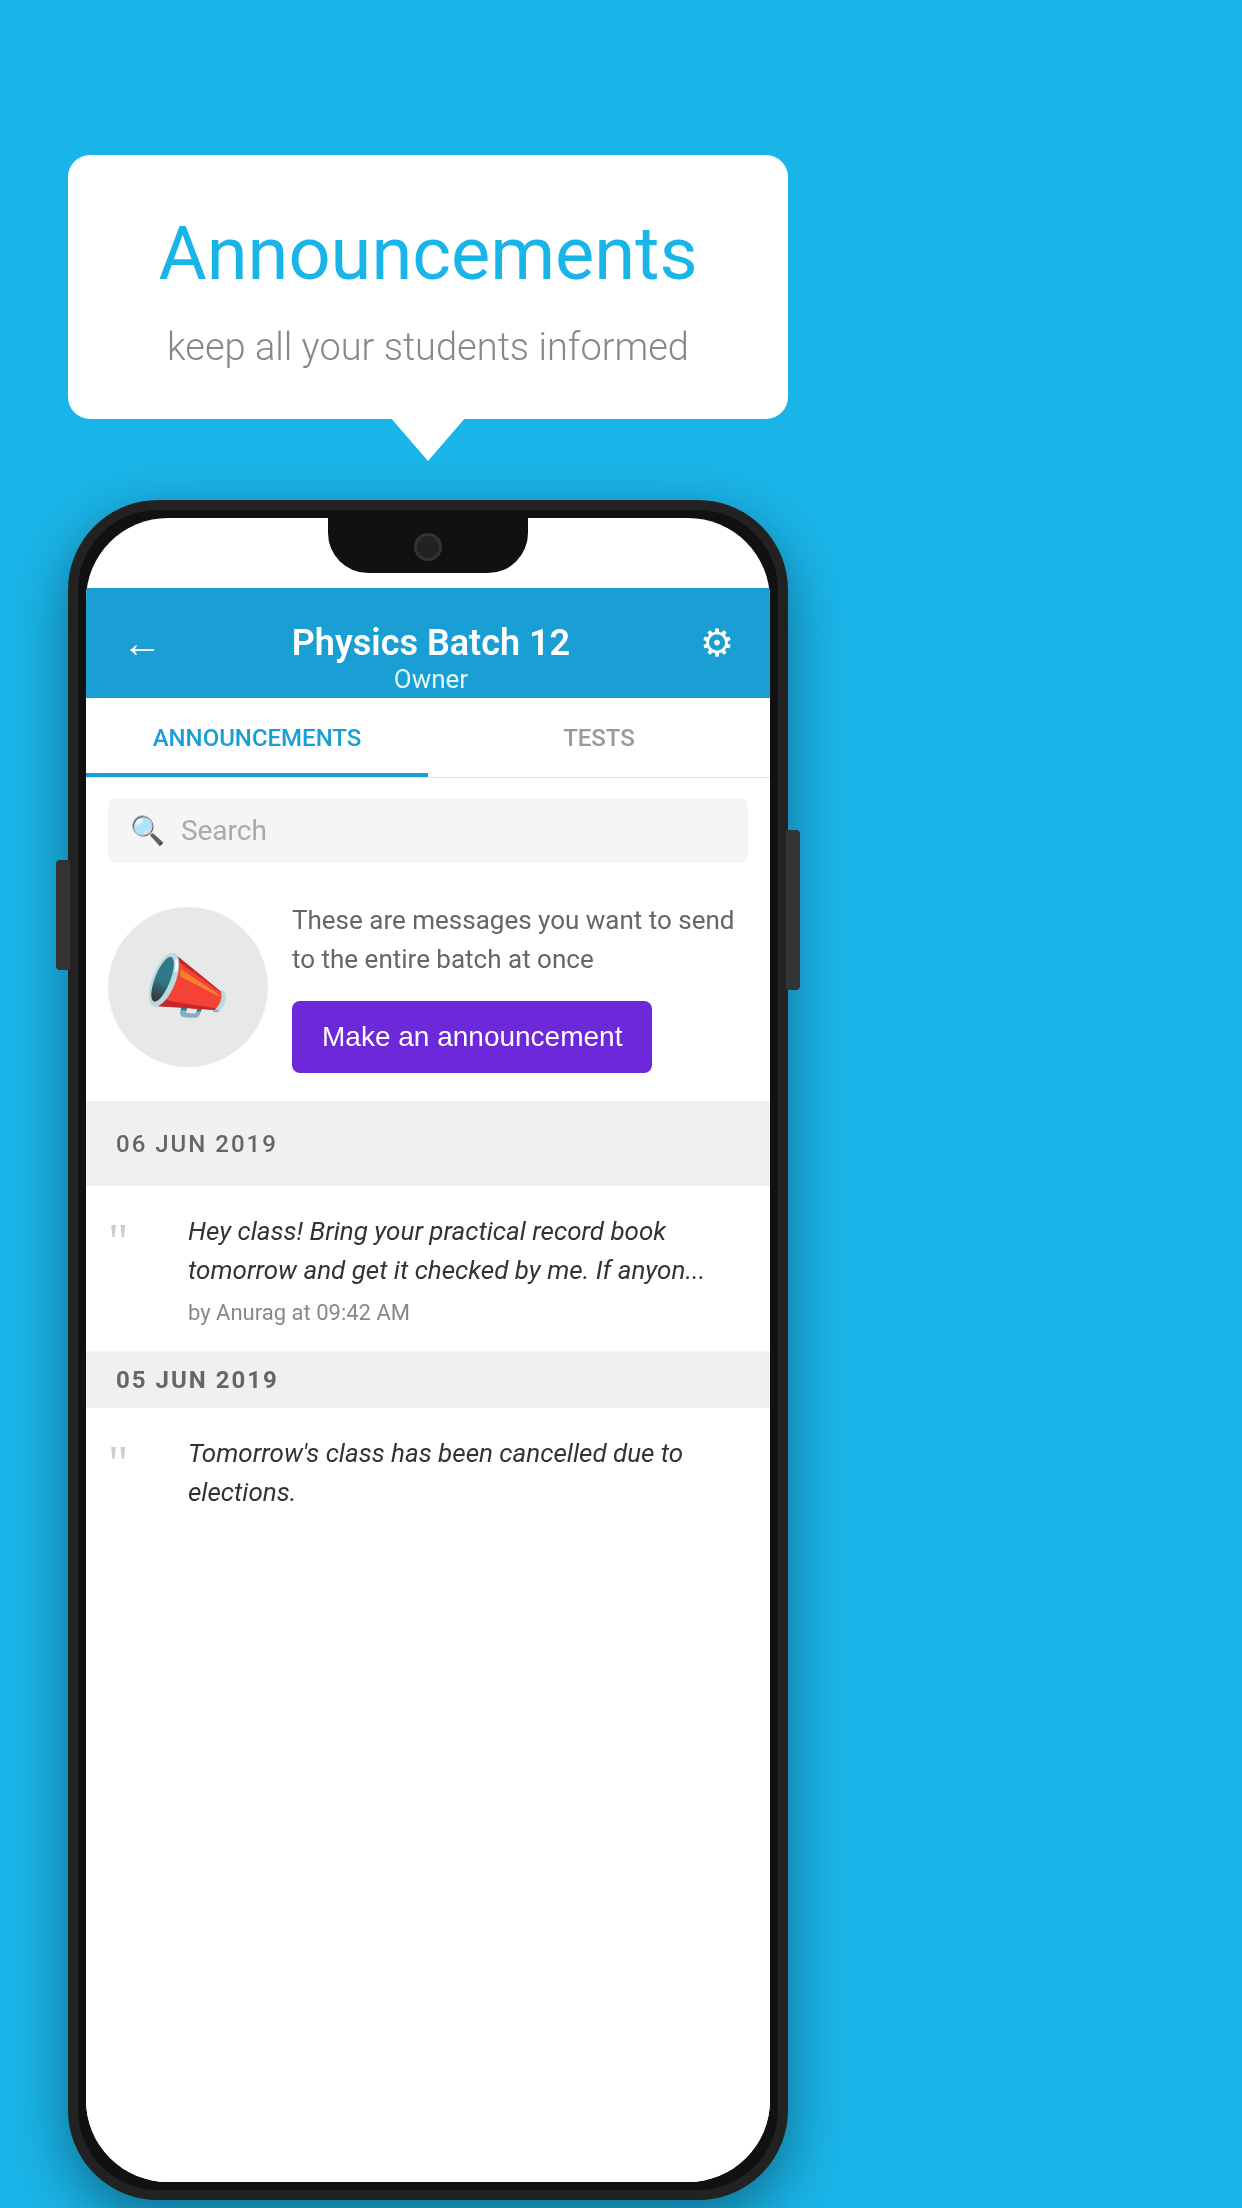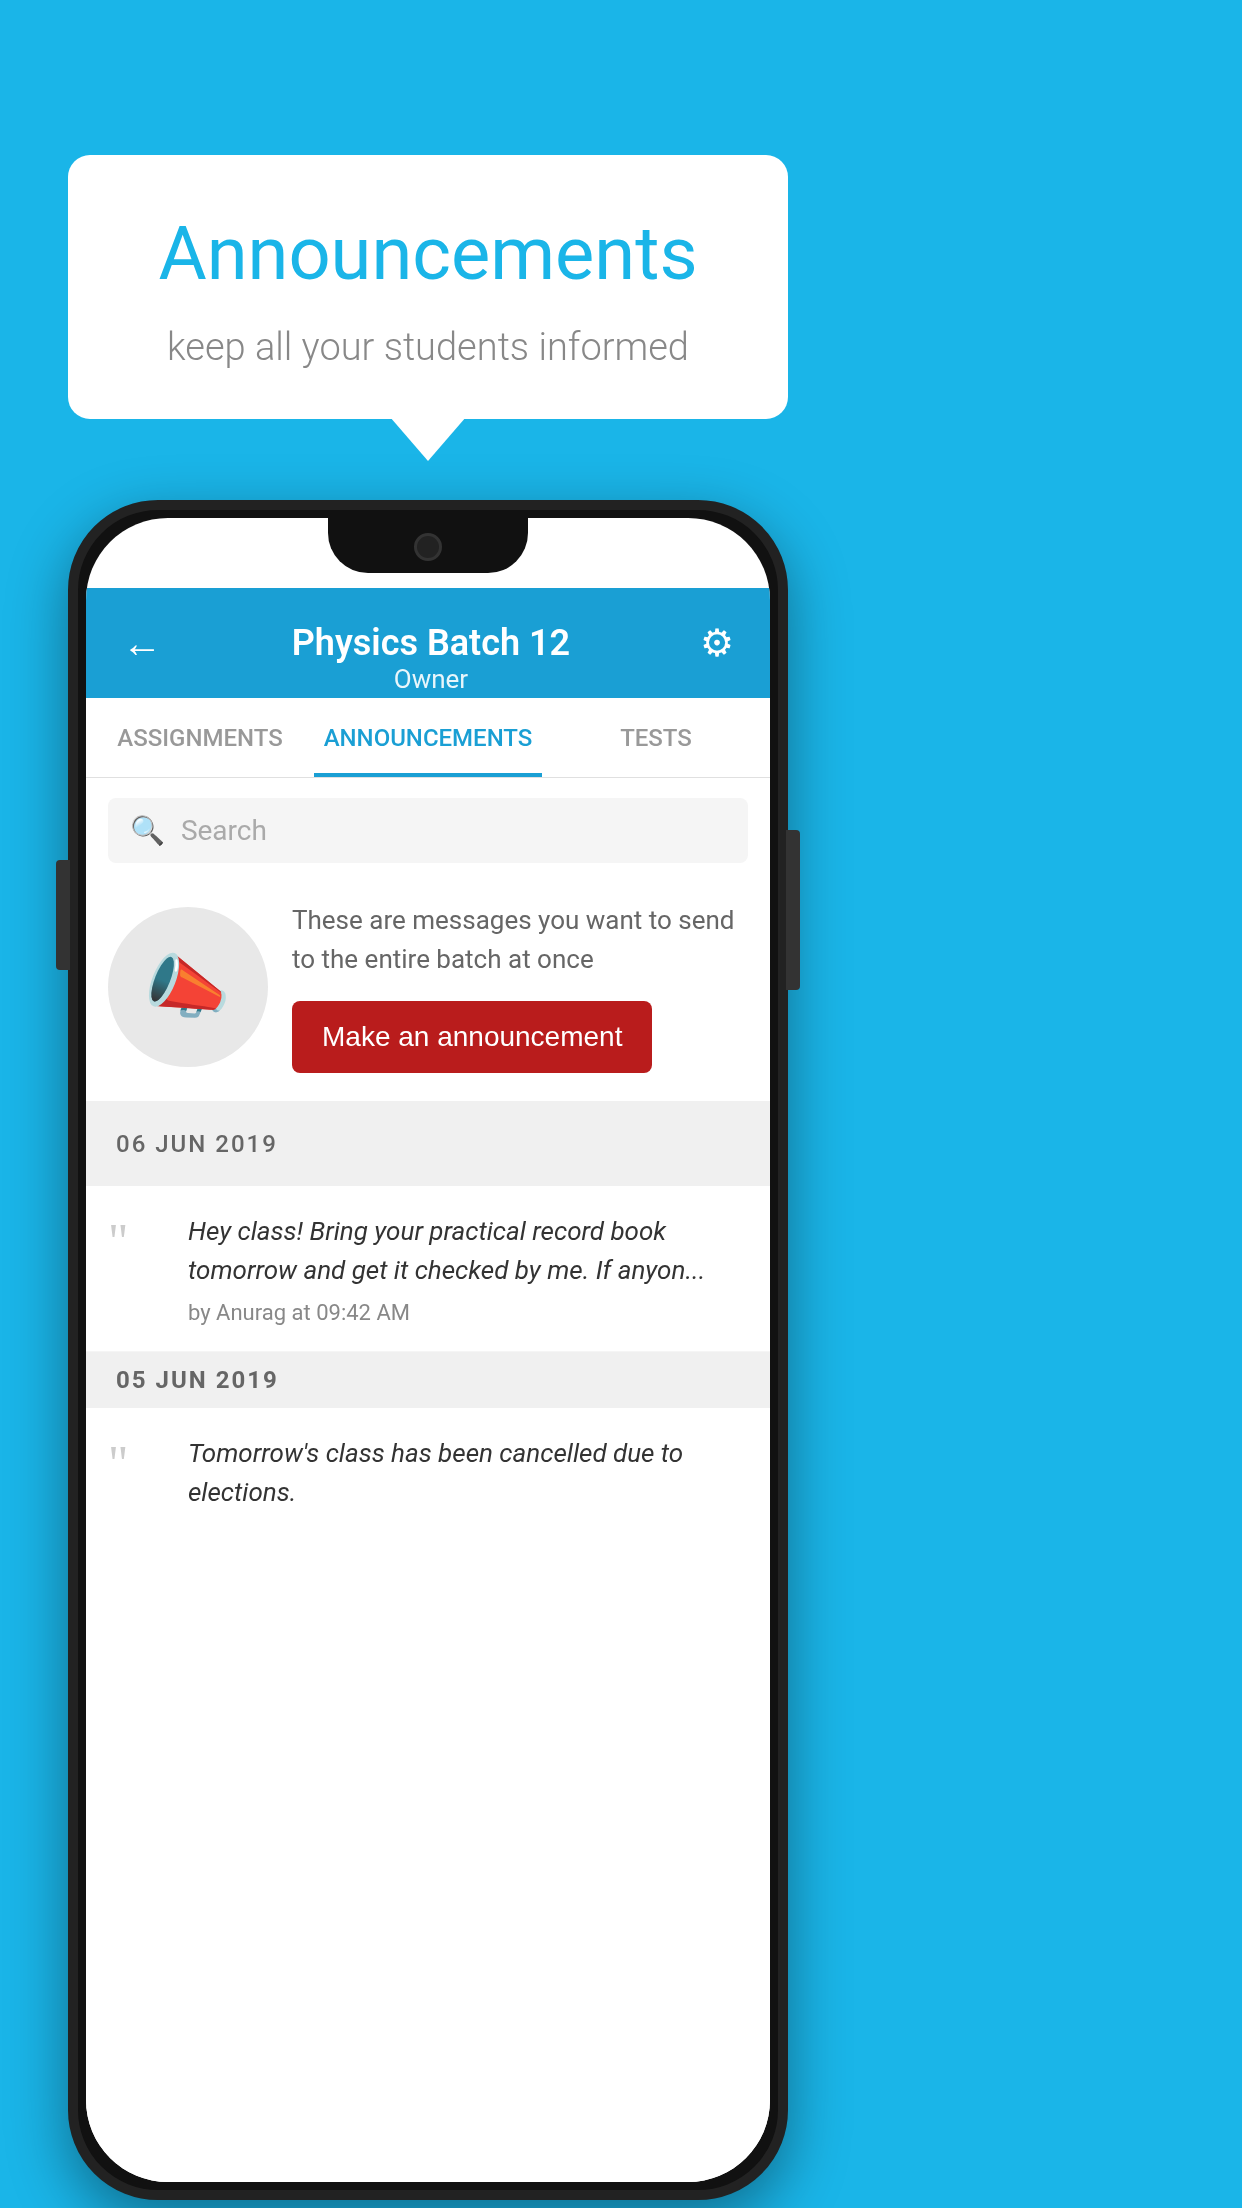--- a/index.html
+++ b/index.html
@@ -355,21 +355,21 @@
     }
 
     .promo-desc {
       font-size: 26px;
       color: #666;
       line-height: 1.5;
       margin-bottom: 22px;
     }
 
     .make-announcement-btn {
-      background: #b91c1c;
+      background: #6d28d9;
       color: white;
       border: none;
       border-radius: 8px;
       padding: 20px 30px;
       font-size: 28px;
       cursor: pointer;
       white-space: nowrap;
     }
 
     
@@ -460,23 +460,20 @@
       <div class="app-bar">
         <span class="back-arrow">←</span>
         <div class="app-bar-title-group">
           <div class="app-bar-title">Physics Batch 12</div>
           <div class="app-bar-subtitle">Owner</div>
         </div>
         <span class="settings-icon">⚙</span>
       </div>
 
       <div class="tabs-bar">
-        <div class="tab-item">
-          <span>ASSIGNMENTS</span>
-        </div>
         <div class="tab-item active">
           <span>ANNOUNCEMENTS</span>
         </div>
         <div class="tab-item">
           <span>TESTS</span>
         </div>
       </div>
 
       <div class="content-area">
 

